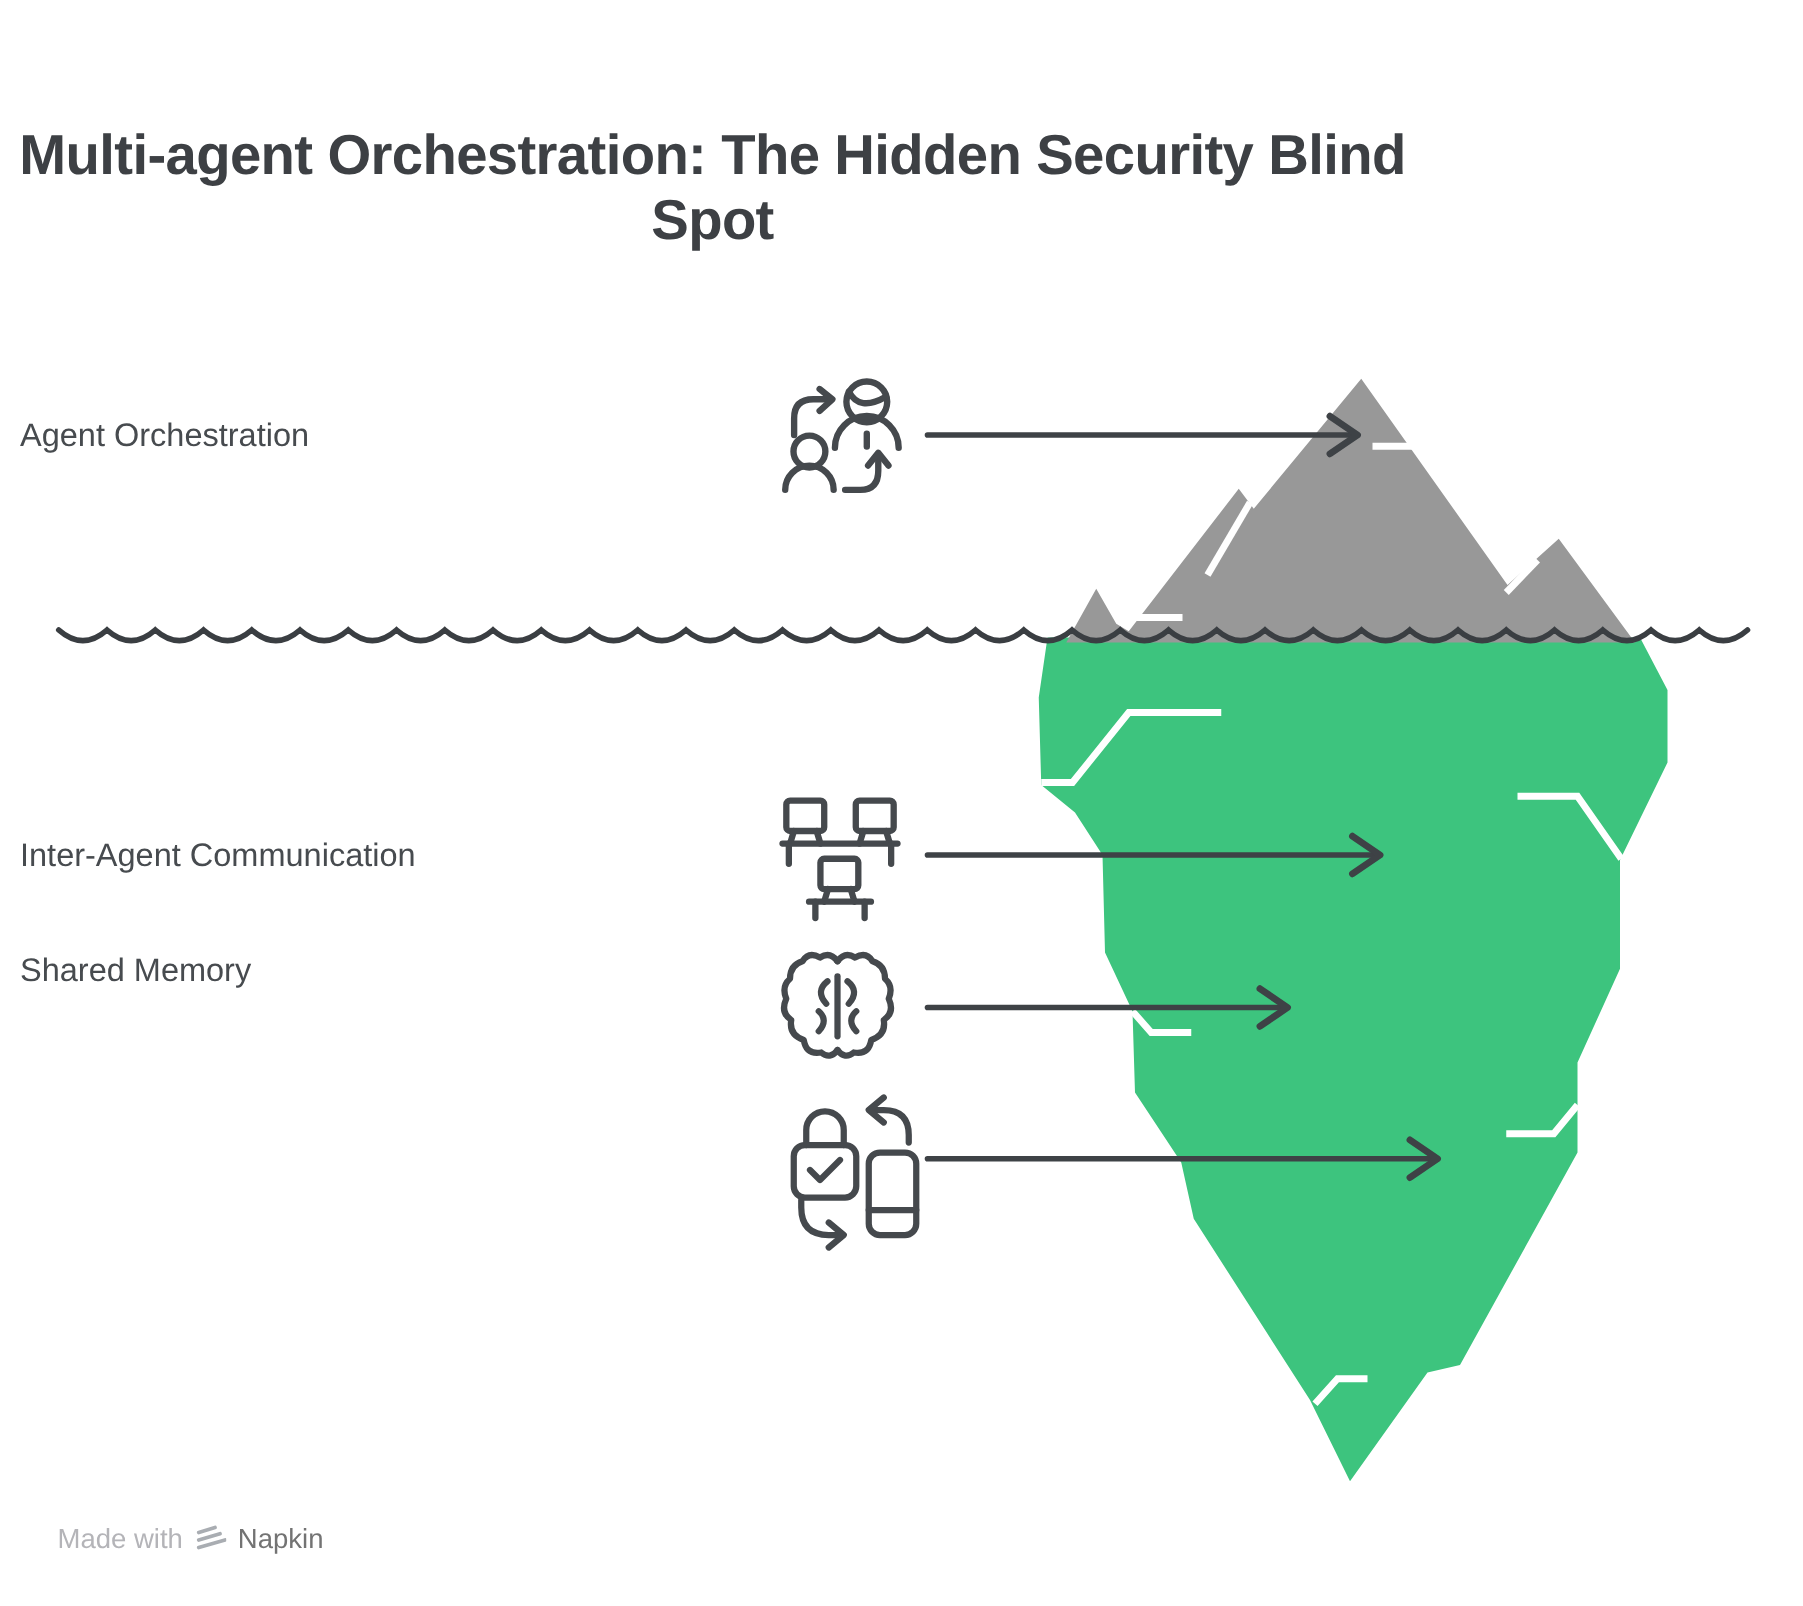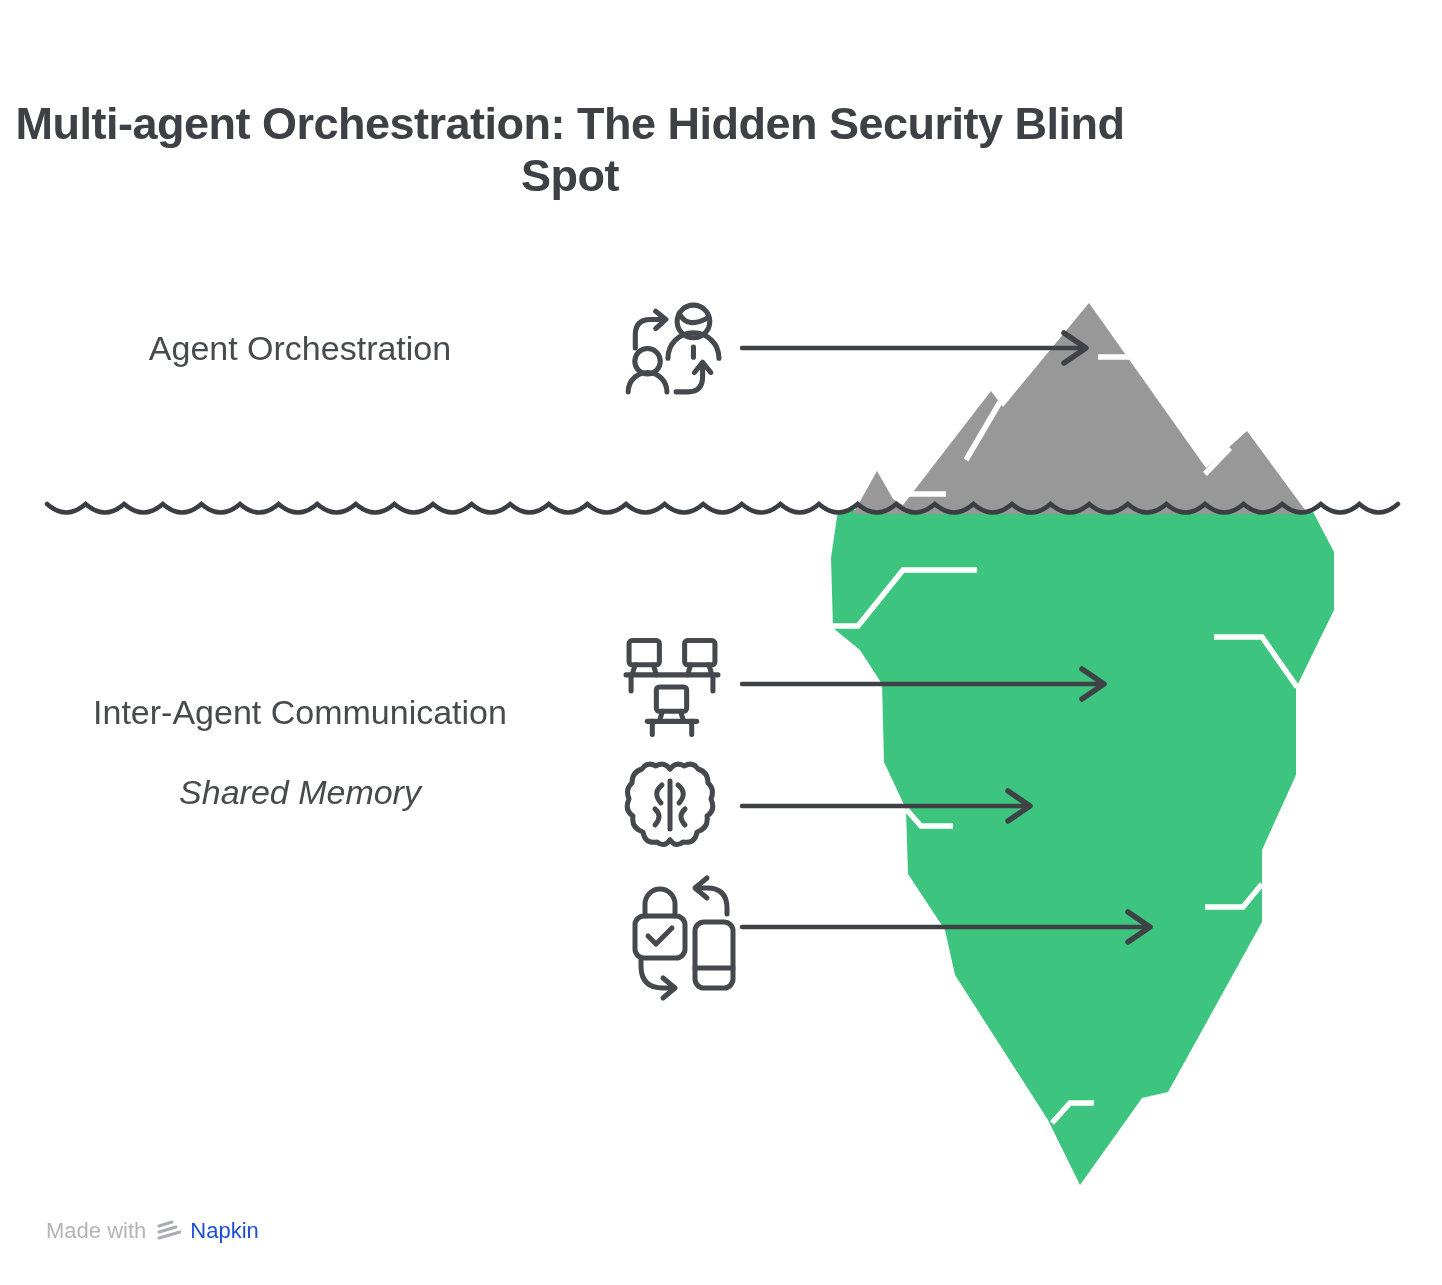--- a/index.html
+++ b/index.html
@@ -3,32 +3,32 @@
 <meta charset="utf-8">
 <style>
   html,body{margin:0;padding:0;background:#ffffff;}
   body{width:1442px;height:1285px;position:relative;overflow:hidden;
        font-family:"Liberation Sans", sans-serif;}
   .canvas{position:absolute;inset:0;}
   .title{position:absolute;top:98px;left:0;width:1140px;margin:0;
          text-align:center;font-size:45px;font-weight:700;color:#3d4044;
          letter-spacing:-0.5px;}
   .scene{position:absolute;left:0;top:0;width:1442px;height:1285px;}
-  .row-label{position:absolute;left:0;width:600px;text-align:center;
-             font-size:34px;line-height:40px;color:#474b4f;white-space:nowrap;}
+  .row-label{position:absolute;left:0;width:600px;text-align:left;
+             font-size:26px;line-height:40px;color:#474b4f;white-space:nowrap;padding-left:16px;}
   .lbl-1{top:328px;}
-  .lbl-2{top:664px;margin-top:28px;}
-  .lbl-3{top:772px;font-style:italic;}
+  .lbl-2{top:664px;}
+  .lbl-3{top:756px;}
   .lbl-4{top:907px;}
   .icon{position:absolute;}
   .icon path,.icon circle,.icon rect,.icon line{fill:none;stroke:#45494d;
         stroke-width:5;stroke-linecap:round;stroke-linejoin:round;}
   .footer{position:absolute;left:46px;top:1214px;height:30px;display:flex;
           align-items:flex-end;gap:9px;color:#b4b4b8;font-size:22px;}
-  .footer .brand{color:#1d4ed8;}
+  .footer .brand{color:#737373;}
   .scene .crack{fill:none;stroke:#ffffff;stroke-width:5.5;stroke-linecap:butt;
                 stroke-linejoin:miter;}
   .scene .arrow-line{fill:none;stroke:#3e4246;stroke-width:4.5;stroke-linecap:round;}
   .scene .arrow-head{fill:none;stroke:#3e4246;stroke-width:5.5;stroke-linecap:round;
                      stroke-linejoin:round;}
   .scene .wave{fill:none;stroke:#3a3e42;stroke-width:4.5;stroke-linecap:round;}
 </style>
 </head>
 <body>
 

